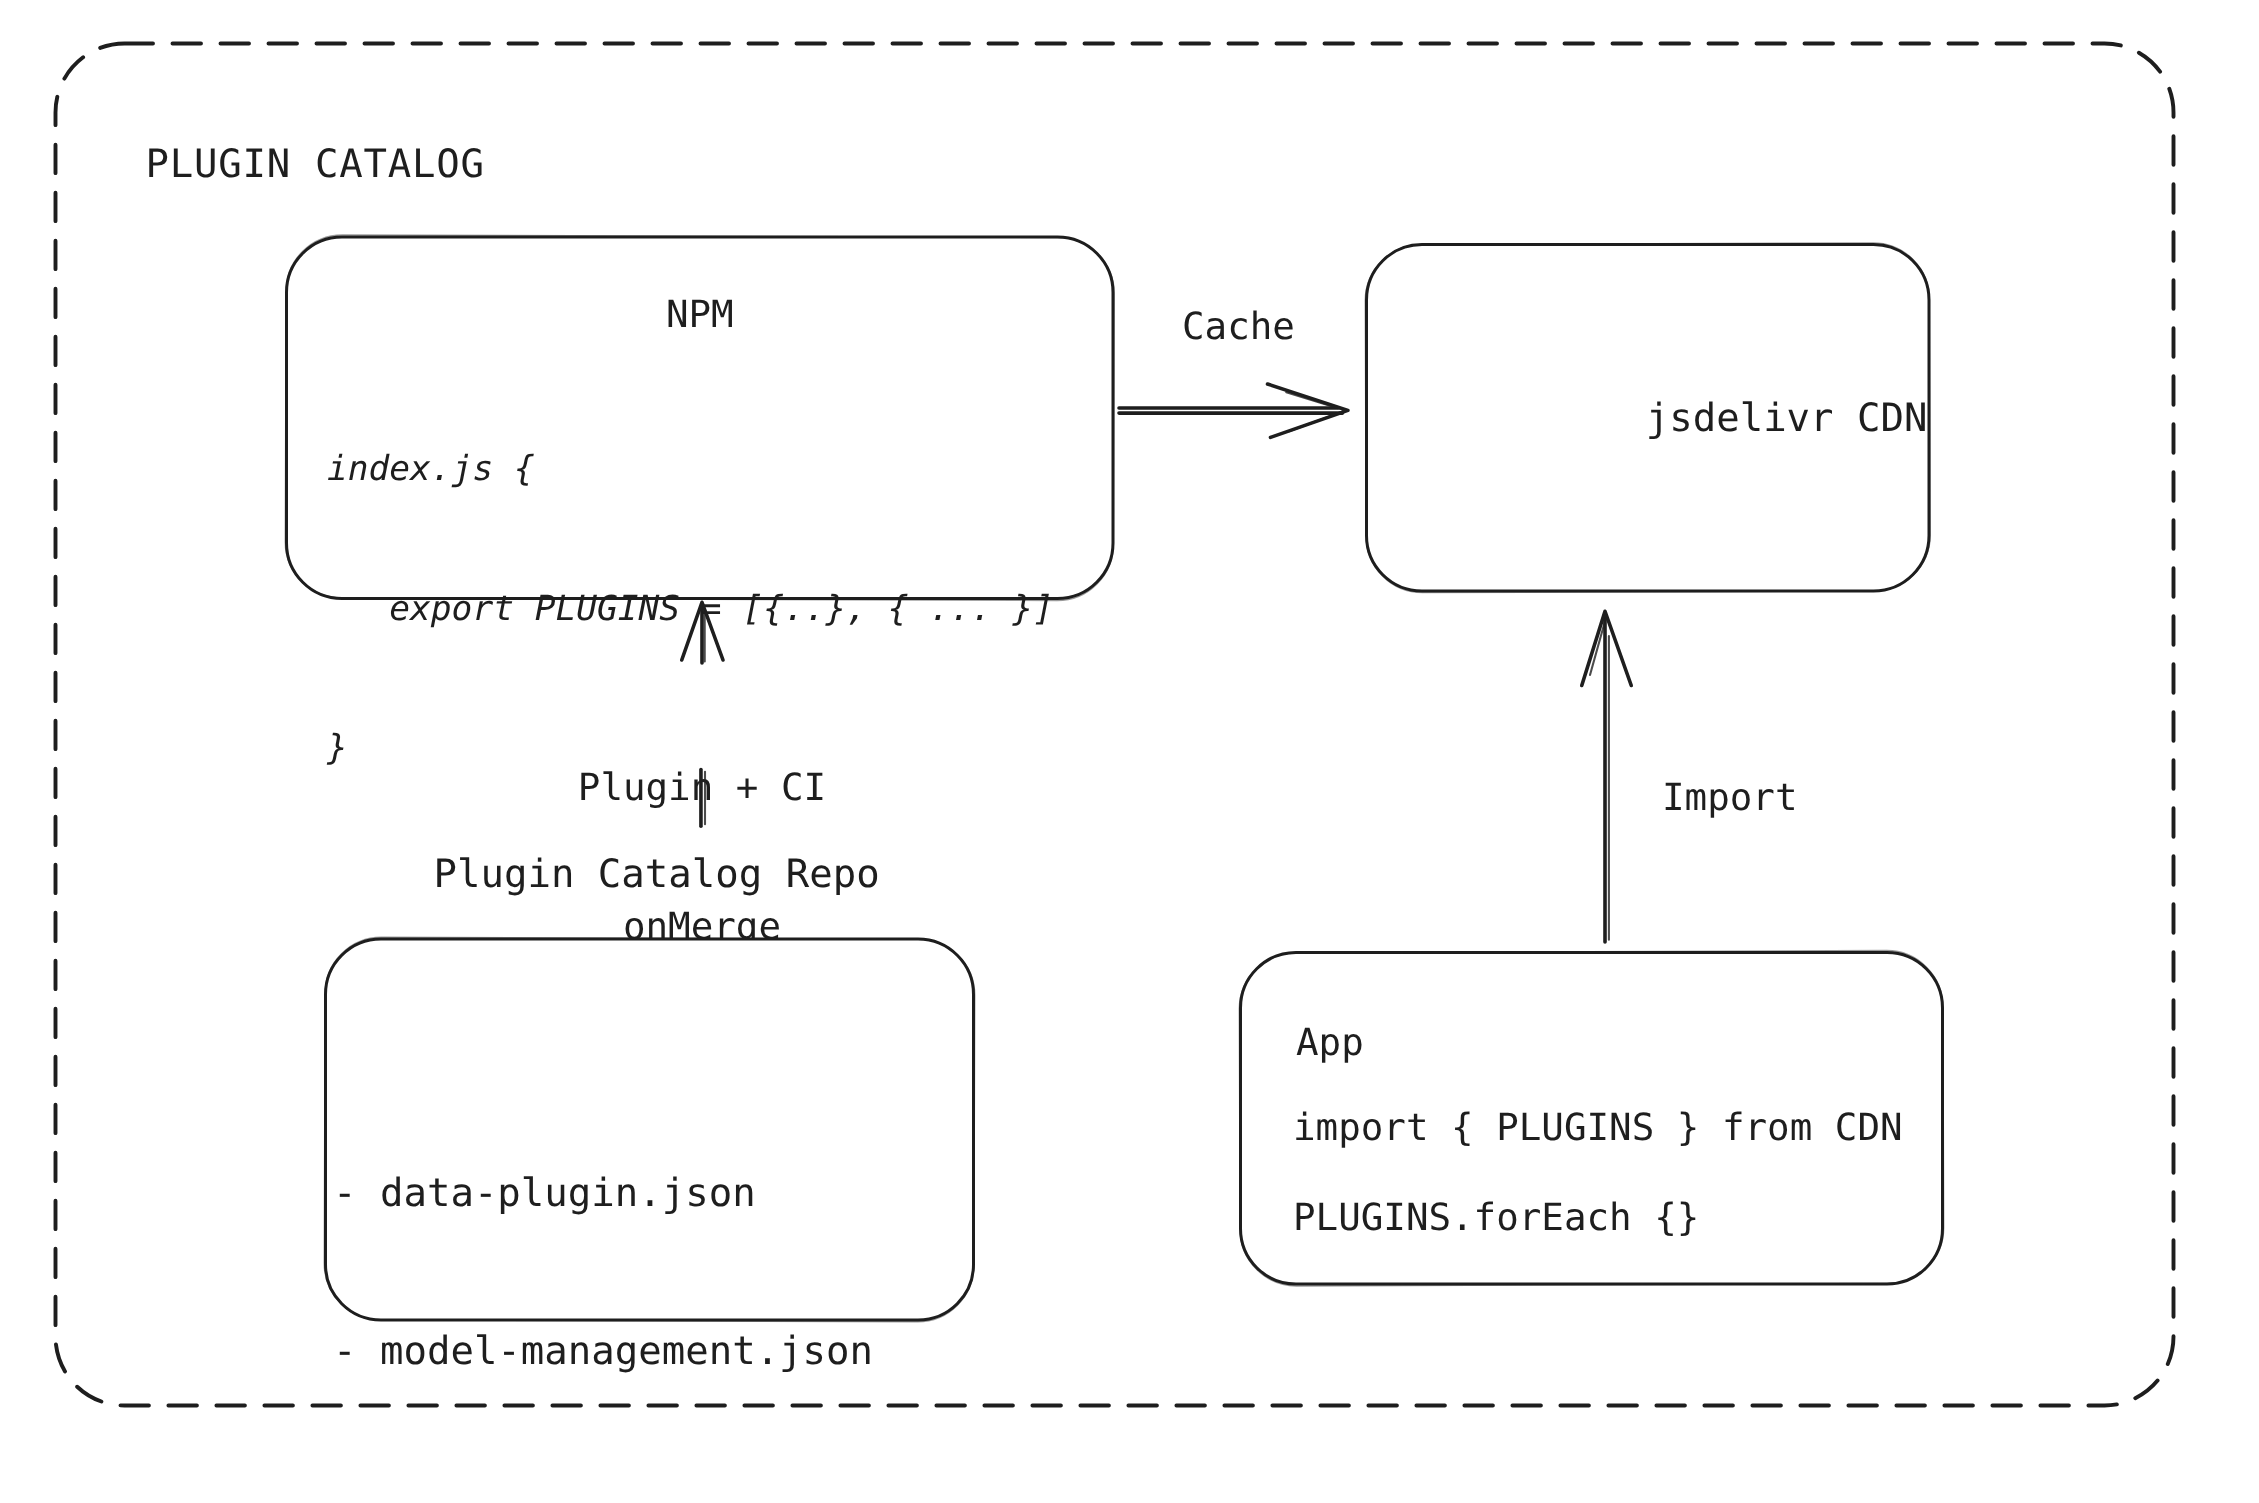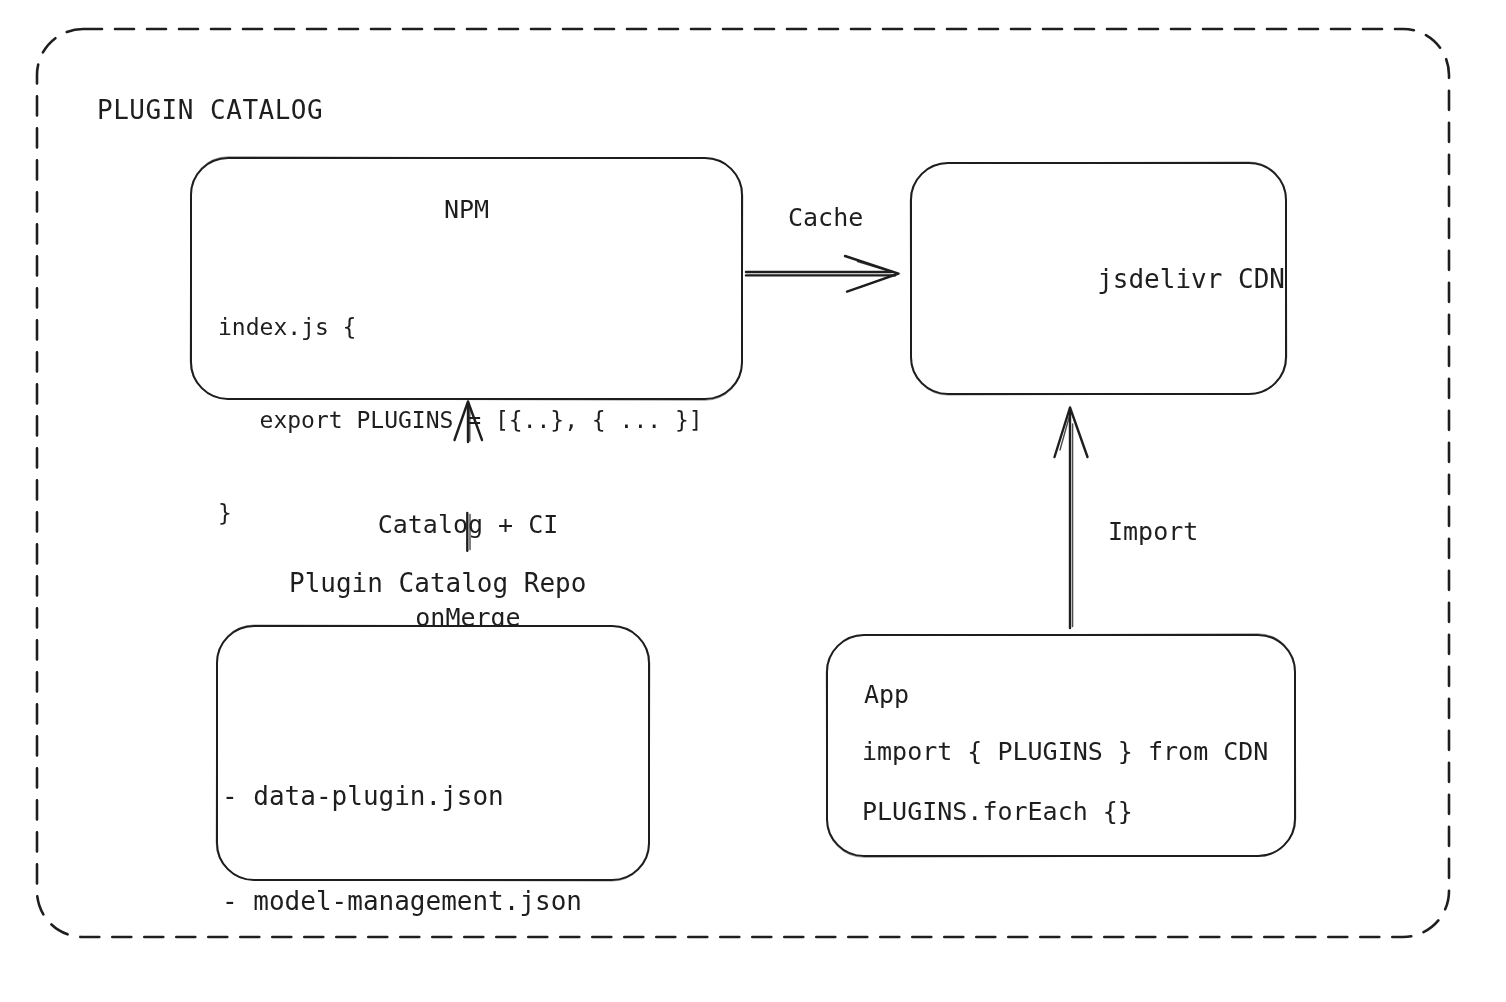--- a/index.html
+++ b/index.html
@@ -51,21 +51,21 @@
     pointer-events: none;
   }
   .box.alt::before { transform: rotate(-.22deg); }
 
   .box-title { position: absolute; white-space: pre; }
   .code { position: absolute; white-space: pre; }
   .code-line { white-space: pre; }
 
   .npm-box { left: 190px; top: 157px; width: 553px; height: 243px; }
   .npm-title { top: 36px; left: 0; right: 0; text-align: center; font-size: 25px; line-height: 30px; }
-  .npm-code { top: 91px; left: 26px; font-size: 23px; line-height: 31px; }
+  .npm-code { top: 77px; left: 26px; font-size: 23px; line-height: 31px; font-style: italic; }
 
   .cdn-box {
     left: 910px; top: 162px; width: 377px; height: 233px;
     display: flex; align-items: center; justify-content: flex-end;
   }
   .cdn-title { position: static; font-size: 26px; }
 
   .repo-box { left: 216px; top: 625px; width: 434px; height: 256px; }
   .repo-files { top: 82px; left: 4px; font-size: 26px; line-height: 35px; }
 
@@ -124,21 +124,21 @@
     </div>
   </div>
 
   <div class="edge-label cache-label">Cache</div>
 
   <div class="box cdn-box alt">
     <div class="box-title cdn-title">jsdelivr CDN</div>
   </div>
 
   <div class="edge-label build-label">
-    <div>Catalog + CI</div>
+    <div>Plugin + CI</div>
     <div>onMerge</div>
   </div>
 
   <div class="node-label repo-label">Plugin Catalog Repo</div>
 
   <div class="box repo-box">
     <div class="code repo-files">
       <div class="code-line">- data-plugin.json</div>
       <div class="code-line">- model-management.json</div>
       <div class="code-line">...</div>

